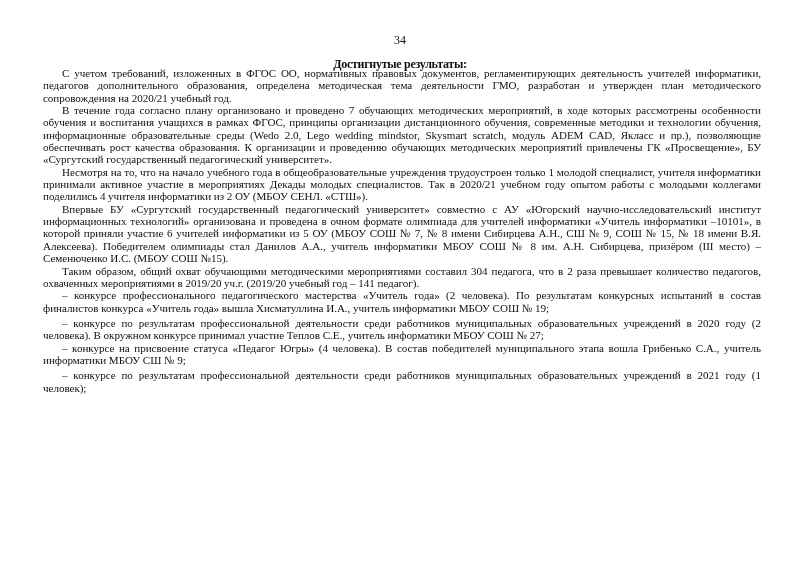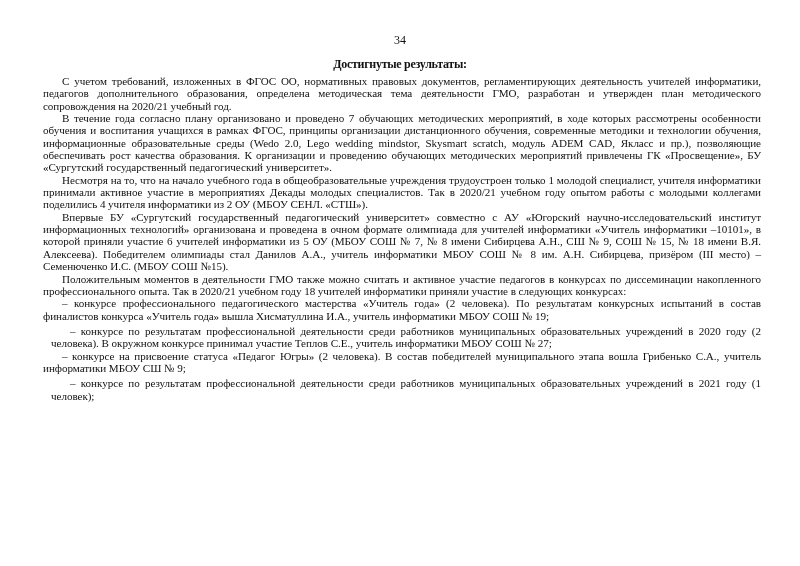--- a/index.html
+++ b/index.html
@@ -36,51 +36,50 @@
       left: 0;
       width: 800px;
       text-align: center;
       font-size: 12px;
       font-weight: bold;
       line-height: 14px;
       letter-spacing: -0.3px;
     }
     .body {
       position: absolute;
-      top: 75px;
+      top: 67px;
       left: 43px;
       width: 718px;
       font-size: 11.1px;
       line-height: 12.35px;
       text-align: justify;
       letter-spacing: -0.05px;
     }
     .body p {
       margin: 0;
       text-indent: 19px;
     }
     .body p.list-item {
       text-indent: 19px;
     }
     .body p.spaced {
       margin-top: 3px;
-      margin-left: 8px;
     }
   </style>
 </head>
 <body>
 
 <div class="page">
   <div class="page-number">34</div>
   <div class="heading">Достигнутые результаты:</div>
 
   <div class="body">
     <p>С учетом требований, изложенных в ФГОС ОО, нормативных правовых документов, регламентирующих деятельность учителей информатики, педагогов дополнительного образования, определена методическая тема деятельности ГМО, разработан и утвержден план методического сопровождения на 2020/21 учебный год.</p>
     <p>В течение года согласно плану организовано и проведено 7 обучающих методических мероприятий, в ходе которых рассмотрены особенности обучения и воспитания учащихся в рамках ФГОС, принципы организации дистанционного обучения, современные методики и технологии обучения, информационные образовательные среды (Wedo 2.0, Lego wedding mindstor, Skysmart scratch, модуль ADEM CAD, Якласс и пр.), позволяющие обеспечивать рост качества образования. К организации и проведению обучающих методических мероприятий привлечены ГК «Просвещение», БУ «Сургутский государственный педагогический университет».</p>
     <p>Несмотря на то, что на начало учебного года в общеобразовательные учреждения трудоустроен только 1 молодой специалист, учителя информатики принимали активное участие в мероприятиях Декады молодых специалистов. Так в 2020/21 учебном году опытом работы с молодыми коллегами поделились 4 учителя информатики из 2 ОУ (МБОУ СЕНЛ. «СТШ»).</p>
     <p>Впервые БУ «Сургутский государственный педагогический университет» совместно с АУ «Югорский научно-исследовательский институт информационных технологий» организована и проведена в очном формате олимпиада для учителей информатики «Учитель информатики –10101», в которой приняли участие 6 учителей информатики из 5 ОУ (МБОУ СОШ № 7, № 8 имени Сибирцева А.Н., СШ № 9, СОШ № 15, № 18 имени В.Я. Алексеева). Победителем олимпиады стал Данилов А.А., учитель информатики МБОУ СОШ № 8 им. А.Н. Сибирцева, призёром (III место) – Семенюченко И.С. (МБОУ СОШ №15).</p>
-    <p>Положительным моментов в деятельности ГМО также можно считать и активное участие педагогов в конкурсах по диссеминации накопленного профессионального опыта. Так в 2020/21 учебном году 18 учителей информатики приняли участие в следующих конкурсах:</p>
+    <p>Таким образом, общий охват обучающими методическими мероприятиями составил 304 педагога, что в 2 раза превышает количество педагогов, охваченных мероприятиями в 2019/20 уч.г. (2019/20 учебный год – 141 педагог).</p>
     <p class="list-item">–  конкурсе профессионального педагогического мастерства «Учитель года» (2 человека). По результатам конкурсных испытаний в состав финалистов конкурса «Учитель года» вышла Хисматуллина И.А., учитель информатики МБОУ СОШ № 19;</p>
     <p class="list-item spaced">–  конкурсе по результатам профессиональной деятельности среди работников муниципальных образовательных учреждений в 2020 году (2 человека). В окружном конкурсе принимал участие Теплов С.Е., учитель информатики МБОУ СОШ № 27;</p>
-    <p class="list-item">–  конкурсе на присвоение статуса «Педагог Югры» (2 человека). В состав победителей муниципального этапа вошла Грибенько С.А., учитель информатики МБОУ СШ № 9;</p>
+    <p class="list-item">–  конкурсе на присвоение статуса «Педагог Югры» (4 человека). В состав победителей муниципального этапа вошла Грибенько С.А., учитель информатики МБОУ СШ № 9;</p>
     <p class="list-item spaced">–  конкурсе по результатам профессиональной деятельности среди работников муниципальных образовательных учреждений в 2021 году (1 человек);</p>
   </div>
 </div>
 
 </body></html>

